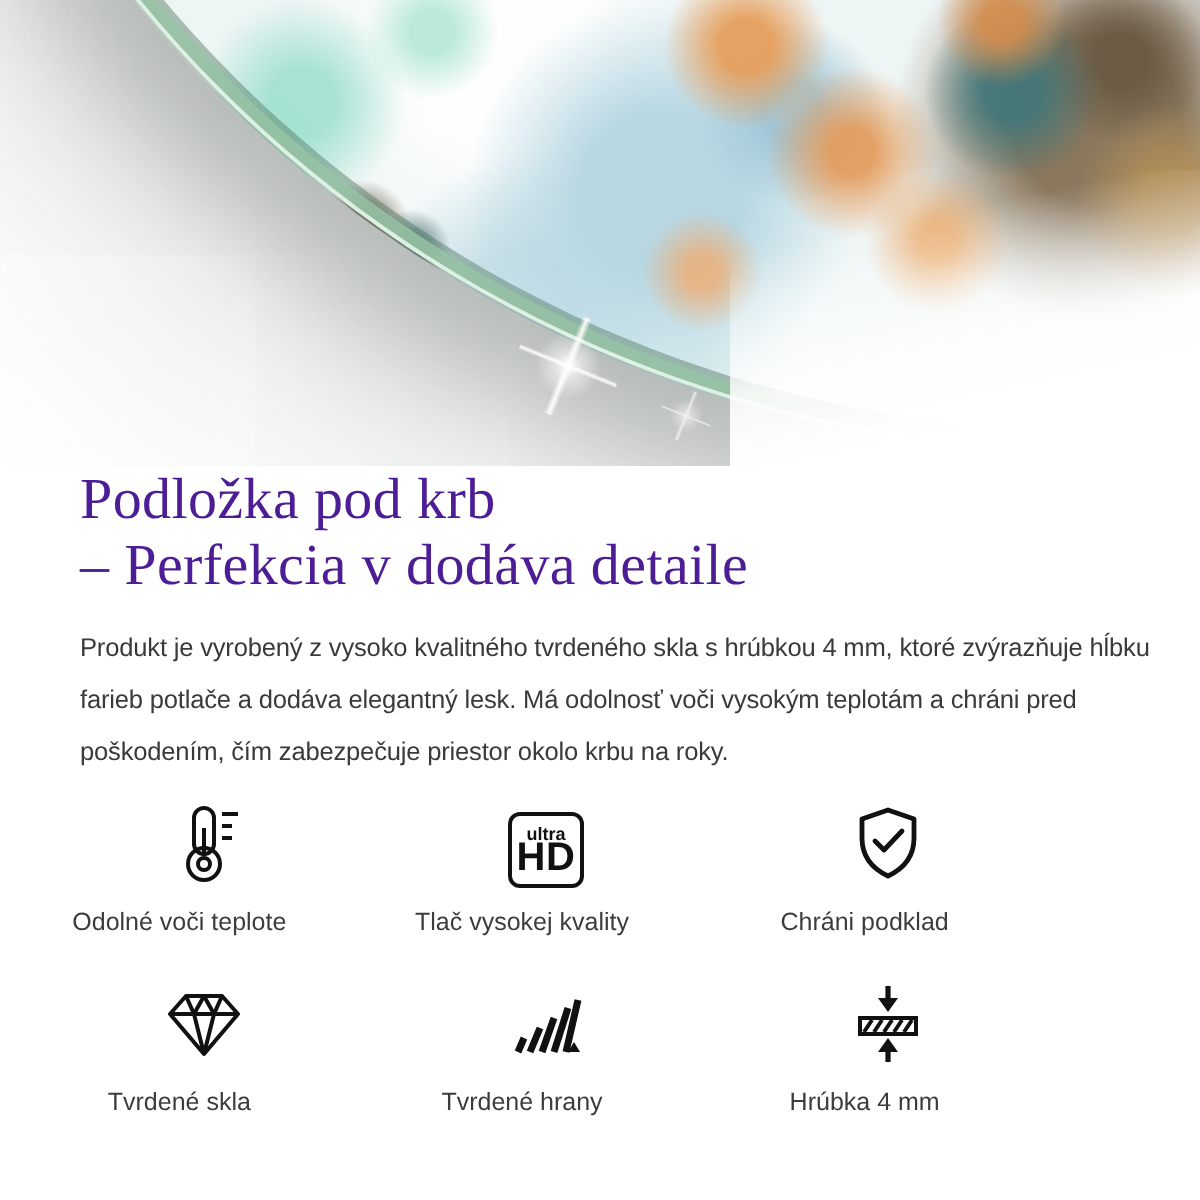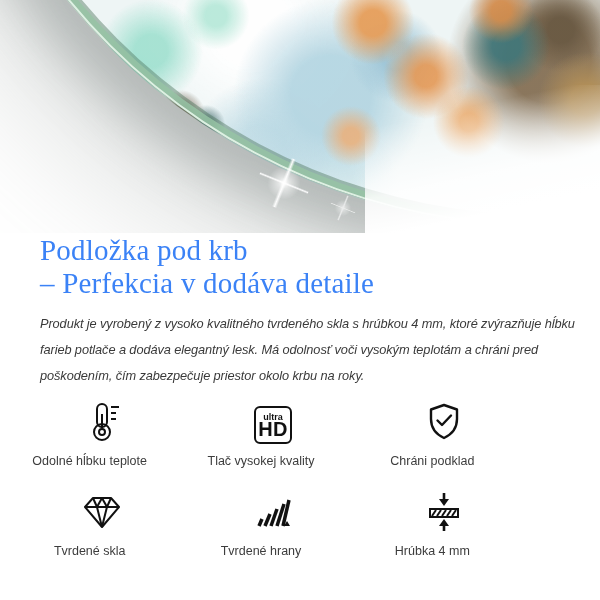--- a/index.html
+++ b/index.html
@@ -51,28 +51,28 @@
       radial-gradient(circle at 50% 50%, rgba(255,255,255,1) 0%, rgba(255,255,255,.55) 16%, rgba(255,255,255,0) 45%),
       linear-gradient(90deg, rgba(255,255,255,0) 45%, rgba(255,255,255,.95) 50%, rgba(255,255,255,0) 55%),
       linear-gradient(0deg, rgba(255,255,255,0) 47%, rgba(255,255,255,.95) 50%, rgba(255,255,255,0) 53%);
   }
   .sparkle.small{left:330px;top:195px;width:26px;height:26px;opacity:.7;}
 
   
   .title{
     position:absolute;left:40px;top:234px;
     font-family:"Liberation Serif","DejaVu Serif",serif;
-    font-size:29px;line-height:33px;color:#3b82f6;font-weight:400;
+    font-size:29px;line-height:33px;color:#4c1d95;font-weight:400;
     letter-spacing:.2px;
   }
   .desc{
     position:absolute;left:40px;top:311px;
     font-size:12.8px;line-height:26px;color:#3a3a3a;letter-spacing:-.1px;
   }
-  .desc div{white-space:nowrap;font-style:italic;}
+  .desc div{white-space:nowrap;}
 
   
   .features{
     position:absolute;left:4px;top:400px;width:514px;
     display:grid;grid-template-columns:repeat(3,1fr);row-gap:22px;
   }
   .feature{display:flex;flex-direction:column;align-items:center;}
   .icon-wrap{height:44px;display:flex;align-items:flex-end;justify-content:flex-end;padding-left:24px;}
   .feature-label{margin-top:10px;font-size:12.5px;color:#3c3c3c;}
   .hd-box{
@@ -111,21 +111,21 @@
       <svg width="44" height="44" viewBox="0 0 44 44" fill="none" stroke="#111" stroke-width="2">
         <rect x="17" y="4" width="10" height="23" rx="5"></rect>
         <circle cx="22" cy="32" r="8"></circle>
         <circle cx="22" cy="32" r="3"></circle>
         <line x1="22" y1="14" x2="22" y2="28"></line>
         <line x1="31" y1="7" x2="39" y2="7"></line>
         <line x1="31" y1="13" x2="36" y2="13"></line>
         <line x1="31" y1="19" x2="36" y2="19"></line>
       </svg>
     </div>
-    <div class="feature-label">Odolné hĺbku teplote</div>
+    <div class="feature-label">Odolné voči teplote</div>
   </div>
 
   <div class="feature">
     <div class="icon-wrap">
       <div class="hd-box">
         <span class="hd-small">ultra</span>
         <span class="hd-large">HD</span>
       </div>
     </div>
     <div class="feature-label">Tlač vysokej kvality</div>

